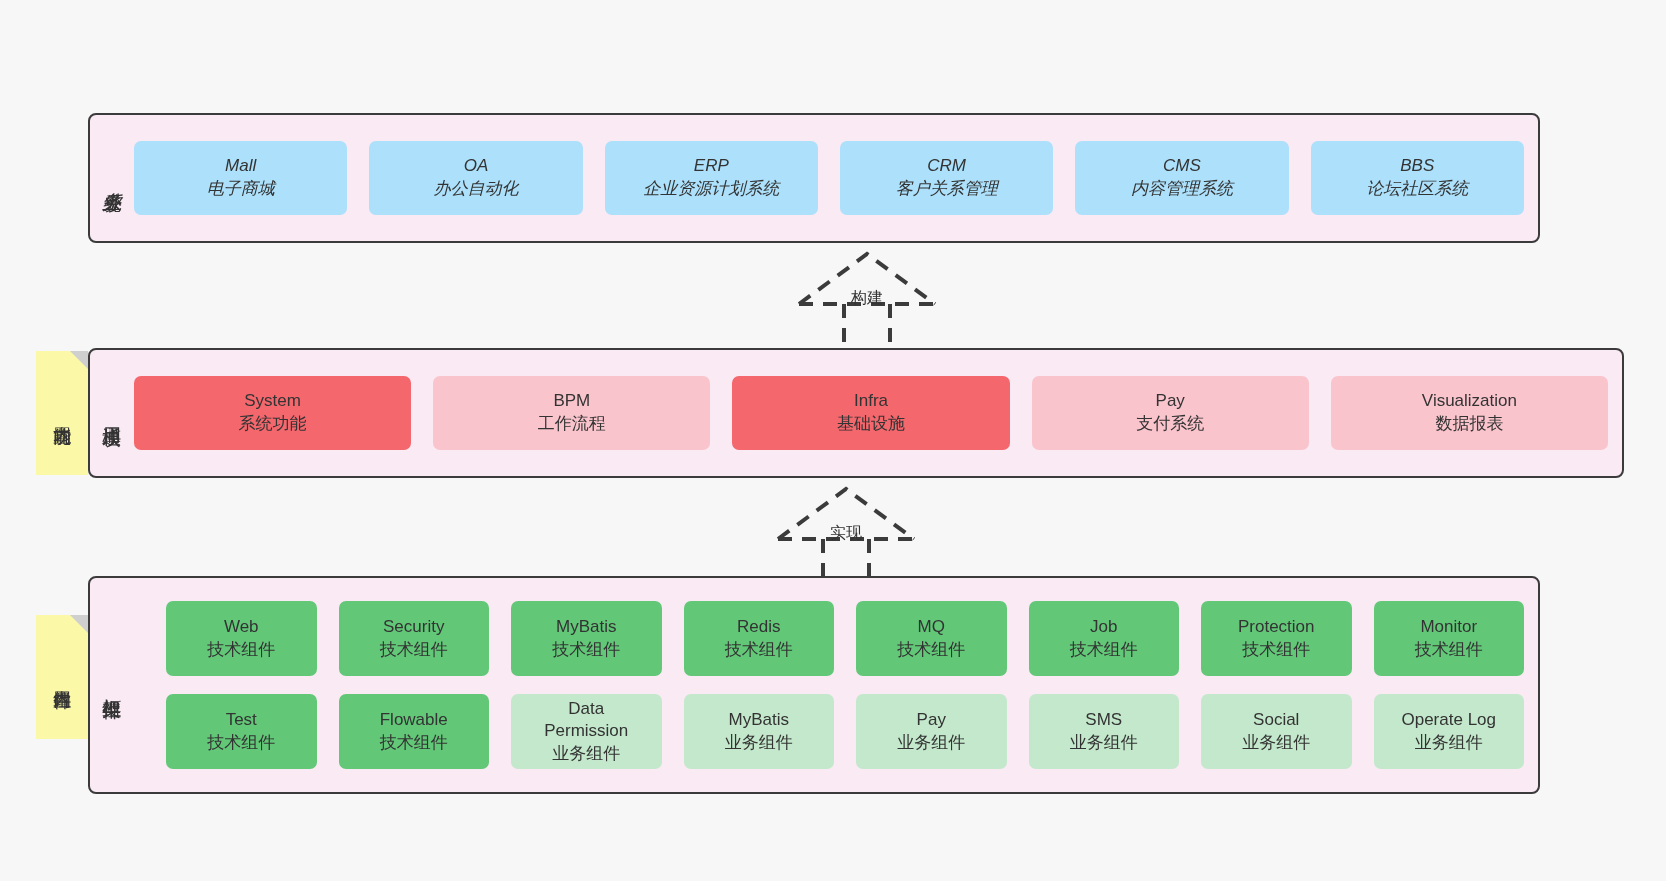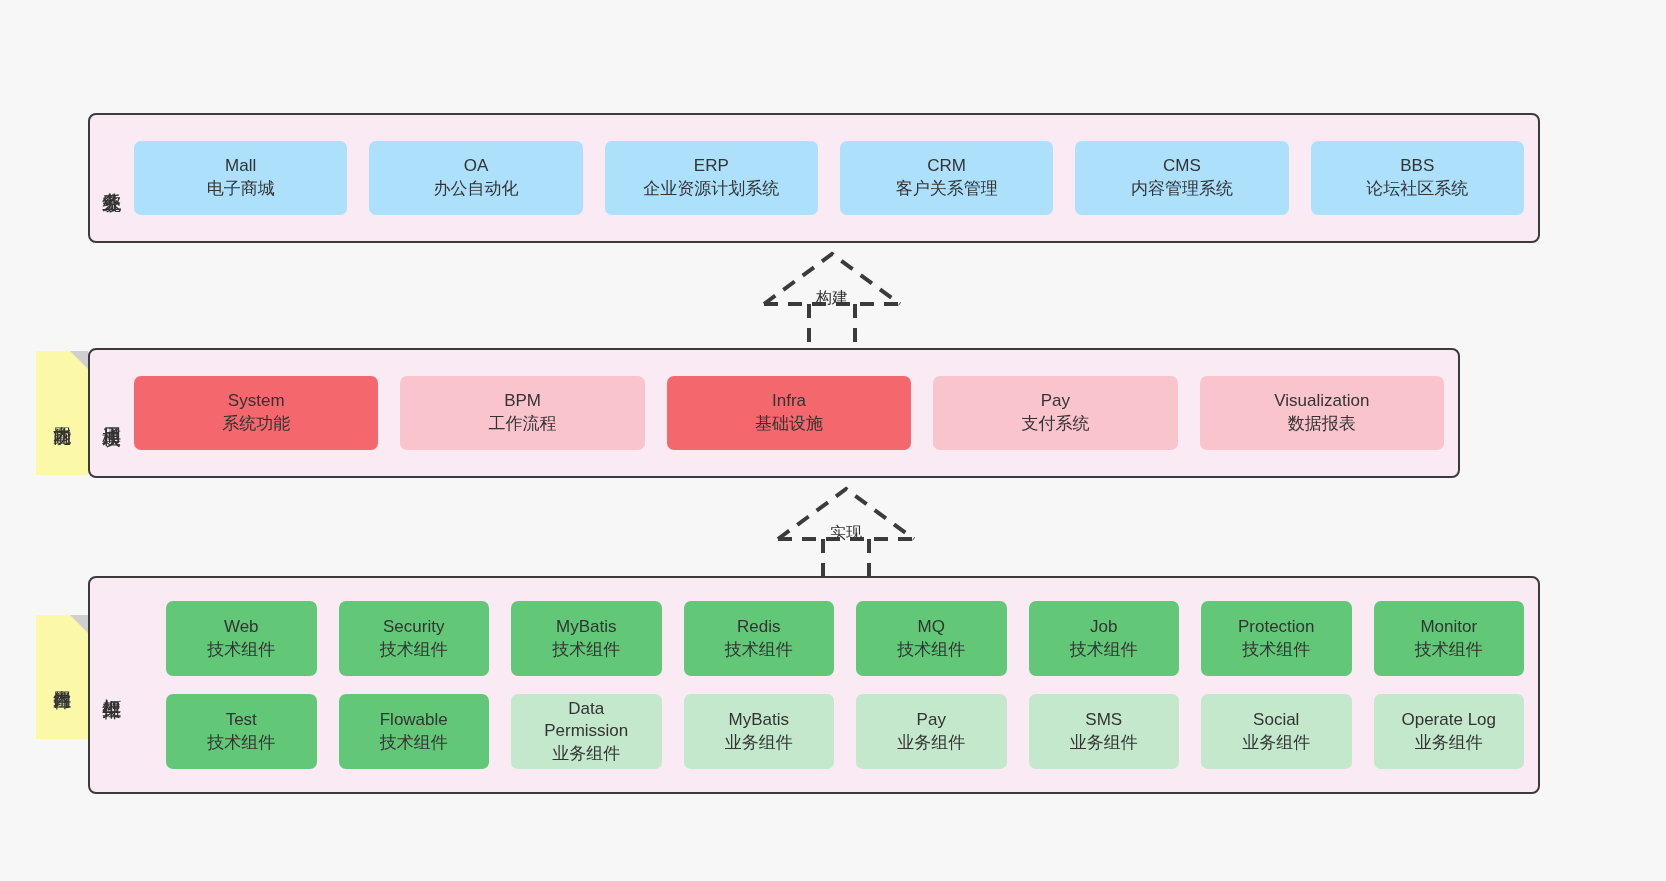--- a/index.html
+++ b/index.html
@@ -84,25 +84,25 @@
   .card .t3 { display: block; }
 
   
   .c-blue        { background: #ace0fb; }
   .c-red         { background: #f4676d; }
   .c-pink        { background: #fac4cd; }
   .c-green       { background: #62c878; }
   .c-lightgreen  { background: #c3e8cb; }
 
   
-  #layer-business { left: 88px;  top: 113px; width: 1452px; height: 130px; }
+  #layer-business { left: 88px;  top: 113px; width: 1452px; height: 130px; font-style: italic; }
   #layer-business .cards  { padding-left: 0; }
   #layer-business .card   { height: 74px; }
 
-  #layer-common   { left: 88px;  top: 348px; width: 1372px; height: 130px; }
+  #layer-common   { left: 88px;  top: 348px; width: 1536px; height: 130px; }
   #layer-common .card     { height: 74px; }
 
   #layer-framework{ left: 88px;  top: 576px; width: 1452px; height: 218px; gap: 32px; }
   #layer-framework .card  { height: 75px; }
 
   
   .note {
     position: absolute;
     box-sizing: border-box;
     width: 52px;
@@ -139,21 +139,21 @@
   .connector svg { display: block; overflow: visible; }
   .conn-label {
     position: absolute;
     font-size: 16px;
     color: #333333;
     background: transparent;
     white-space: nowrap;
     user-select: none;
   }
 
-  #conn-build  { left: 752px; top: 252px; width: 160px; height: 92px; font-family: Liberation Serif, serif; }
+  #conn-build  { left: 787px; top: 252px; width: 160px; height: 92px; font-family: Liberation Serif, serif; }
   #conn-build .conn-label  { left: 64px; top: 36px; }
 
   #conn-impl   { left: 766px; top: 487px; width: 160px; height: 92px; }
   #conn-impl .conn-label   { left: 64px; top: 36px; }
 </style>
 </head>
 <body>
 
 <div class="canvas">
 

